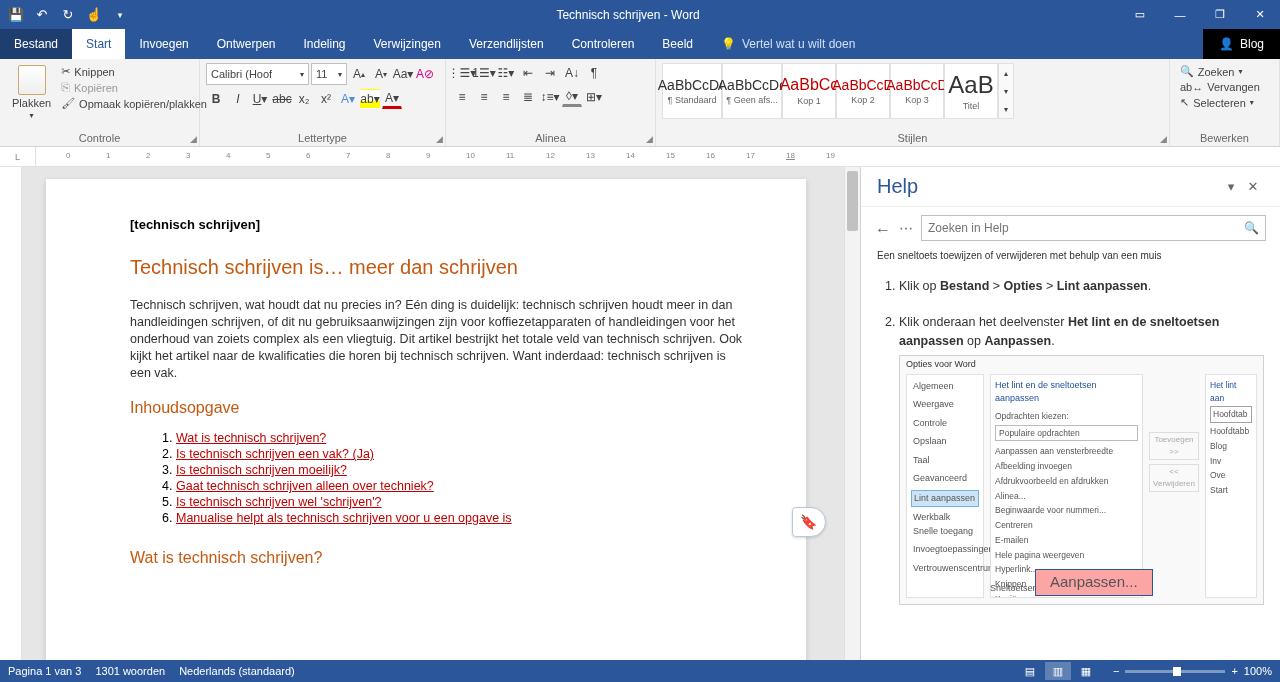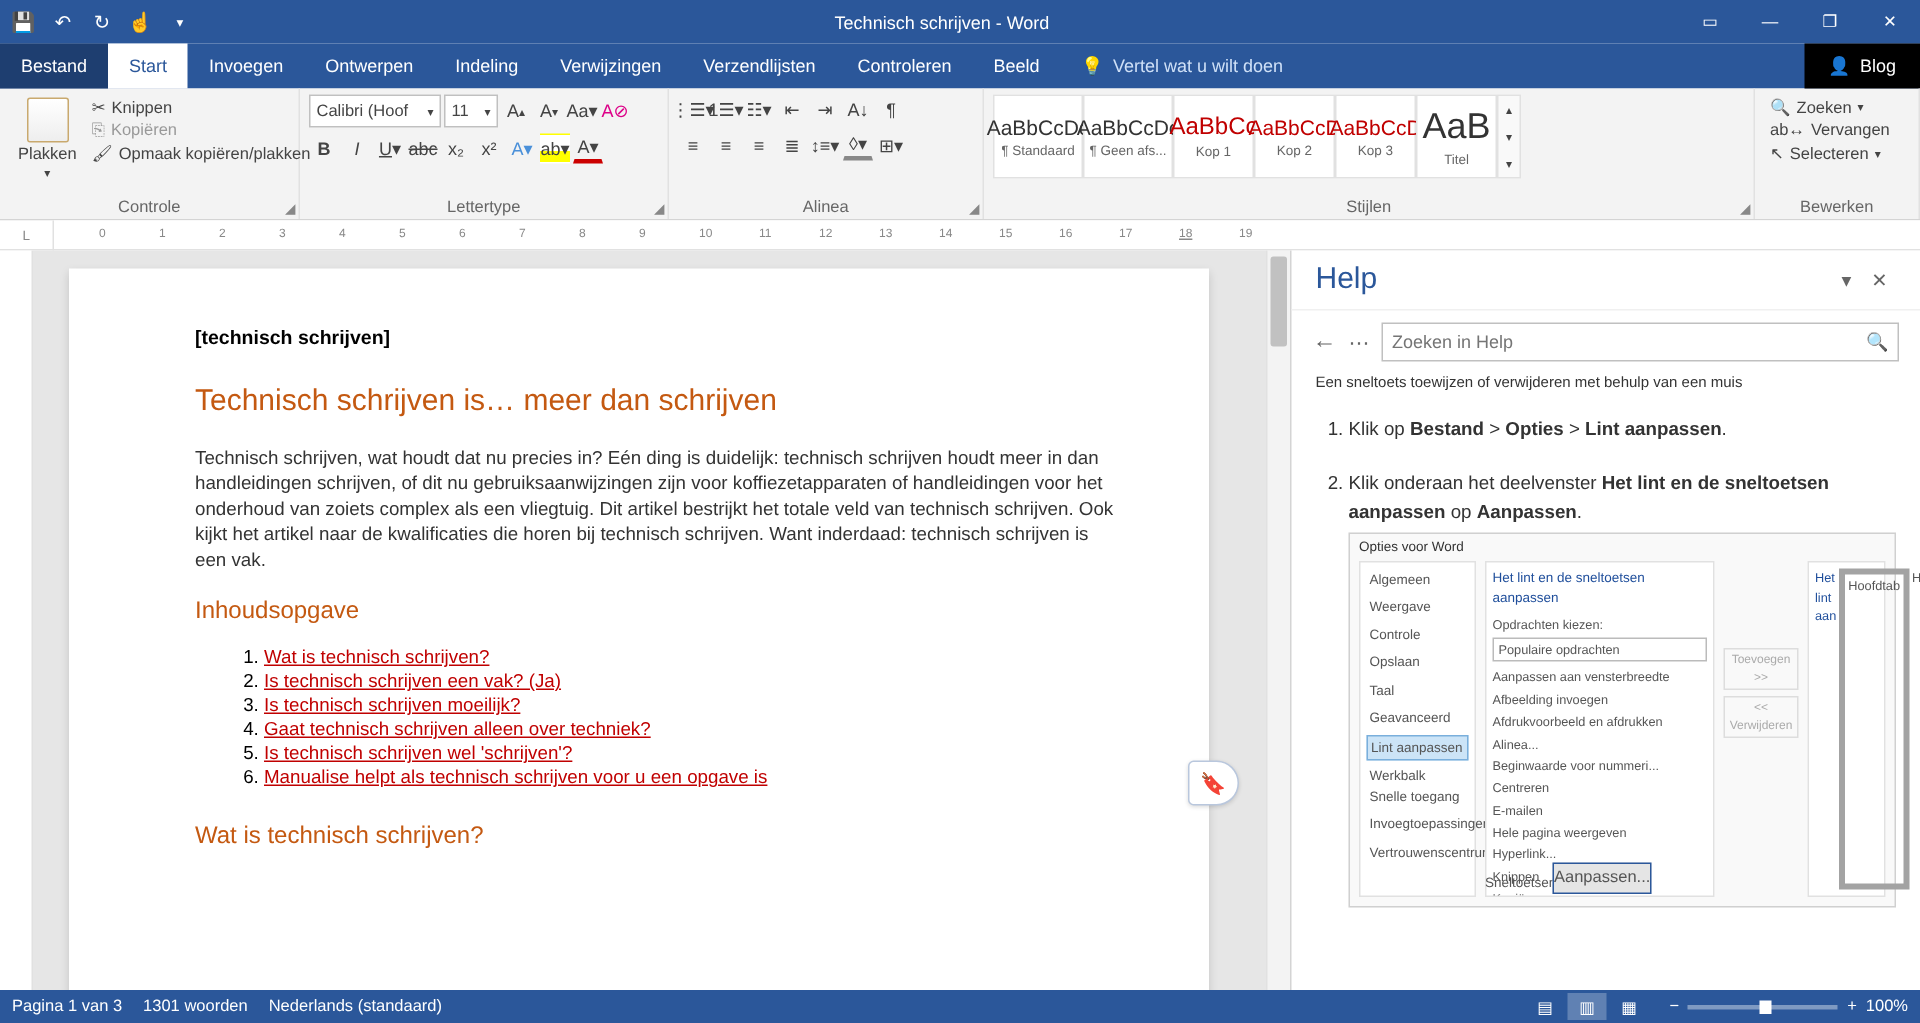--- a/index.html
+++ b/index.html
@@ -27,21 +27,21 @@
 .group-body { flex: 1; display: flex; align-items: flex-start; gap: 4px; }
 .group-label { text-align: center; font-size: 11px; color: #666; padding-top: 2px; position: relative; }
 .group-launcher { position: absolute; right: 2px; bottom: 2px; font-size: 9px; color: #888; }
 .paste-big { display: flex; flex-direction: column; align-items: center; gap: 2px; padding: 2px 6px; }
 .paste-icon { width: 28px; height: 30px; background: linear-gradient(#fff,#eee); border: 1px solid #c9a96e; border-radius: 2px; position: relative; }
 .clip-list { display: flex; flex-direction: column; gap: 3px; padding-top: 2px; font-size: 11px; }
 .clip-list div { display: flex; align-items: center; gap: 4px; white-space: nowrap; }
 .font-controls { display: flex; flex-direction: column; gap: 4px; }
 .font-row { display: flex; align-items: center; gap: 2px; }
 .combo { height: 22px; border: 1px solid #c0c0c0; background: #fff; display: flex; align-items: center; padding: 0 4px; font-size: 11px; }
-.combo.font { width: 88px; }
+.combo.font { width: 103px; }
 .combo.size { width: 36px; }
 .rbtn { width: 20px; height: 20px; display: flex; align-items: center; justify-content: center; border: 1px solid transparent; font-size: 12px; }
 .para-controls { display: flex; flex-direction: column; gap: 4px; }
 .styles-gallery { display: flex; align-items: center; gap: 0; }
 .style-item { width: 60px; height: 56px; border: 1px solid #e1e1e1; background: #fff; display: flex; flex-direction: column; align-items: center; justify-content: center; font-size: 10px; }
 .style-item.wide { width: 54px; }
 .style-preview { font-size: 14px; color: #333; }
 .style-preview.red { color: #c00000; }
 .style-preview.big { font-size: 24px; color: #333; }
 .style-name { font-size: 9px; color: #666; margin-top: 2px; white-space: nowrap; overflow: hidden; text-overflow: ellipsis; max-width: 56px; }
@@ -86,22 +86,22 @@
 .help-ol { list-style: decimal; padding-left: 22px; font-size: 12.5px; }
 .help-ol li { margin-bottom: 18px; line-height: 1.5; }
 .help-ol b { font-weight: 600; }
 .help-screenshot { margin-top: 4px; border: 1px solid #d0d0d0; height: 250px; background: #f9f9f9; position: relative; padding: 6px; font-size: 9px; color: #555; display:flex; gap:6px;}
 .hs-left { width: 78px; background:#fff; border:1px solid #e1e1e1; padding:4px; display:flex; flex-direction:column; gap:3px;}
 .hs-left div { padding:1px 2px; }
 .hs-left .sel { background:#cce4f7; border:1px solid #7aafdc; }
 .hs-mid { flex:1; background:#fff; border:1px solid #e1e1e1; padding:4px; display:flex; flex-direction:column; gap:2px; font-size:8.5px; overflow:hidden;}
 .hs-mid .hdr { color:#1f4e9b; font-size:9px; margin-bottom:2px;}
 .hs-mid .dd { border:1px solid #bbb; padding:1px 3px; margin-bottom:2px;}
-.hs-right { width: 52px; background:#fff; border:1px solid #e1e1e1; padding:4px; font-size:8.5px; display:flex; flex-direction:row; gap:2px;}
-.hs-bottom-btn { position:absolute; bottom:8px; left:135px; border:1.5px solid #2b579a; padding:1px 0; font-size:11px; background:#e5e5e5;}
+.hs-right { width: 52px; background:#fff; border:1px solid #e1e1e1; padding:4px; font-size:8.5px; display:flex; flex-direction:column; gap:2px;}
+.hs-bottom-btn { position:absolute; bottom:8px; left:135px; border:1.5px solid #2b579a; padding:1px 14px; font-size:15px; background:#fca5a5;}
 
 
 .statusbar { position: absolute; bottom: 0; left: 0; right: 0; height: 22px; background: #2b579a; color: #fff; font-size: 11px; display: flex; align-items: center; padding: 0 8px; gap: 14px; }
 .statusbar .sp { flex: 1; }
 .view-btns { display: flex; gap: 2px; }
 .view-btns .vb { width: 26px; height: 18px; display: flex; align-items: center; justify-content: center; font-size: 11px; }
 .view-btns .vb.active { background: rgba(255,255,255,.25); }
 .zoom { display: flex; align-items: center; gap: 6px; }
 .zoom-track { width: 100px; height: 3px; background: rgba(255,255,255,.4); position: relative; }
 .zoom-thumb { position: absolute; top: -3px; left: 48px; width: 8px; height: 9px; background: #fff; }
@@ -406,21 +406,21 @@
               <div>Knippen</div>
               <div>Kopiëren</div>
 
             </div>
             <div style="width:50px;margin-top:70px;display:flex;flex-direction:column;gap:4px;font-size:8px;color:#aaa;">
                <div style="border:1px solid #ddd;padding:1px 2px;text-align:center;">Toevoegen &gt;&gt;</div>
                <div style="border:1px solid #ddd;padding:1px 2px;text-align:center;">&lt;&lt; Verwijderen</div>
             </div>
             <div class="hs-right" style="margin-top:12px;">
               <div style="color:#1f4e9b;">Het lint aan</div>
-              <div class="dd" style="border:4px solid #a3a3a3;padding:1px 2px;">Hoofdtab</div>
+              <div class="dd" style="border:1px solid #a3a3a3;padding:1px 2px;">Hoofdtab</div>
               <div>Hoofdtabb</div>
               <div>Blog</div>
               <div>Inv</div>
               <div>Ove</div>
               <div>Start</div>
             </div>
             <div style="position:absolute;bottom:8px;left:90px;font-size:9px;">Sneltoetsen:</div>
             <div class="hs-bottom-btn">Aanpassen...</div>
           </div>
         </li>

